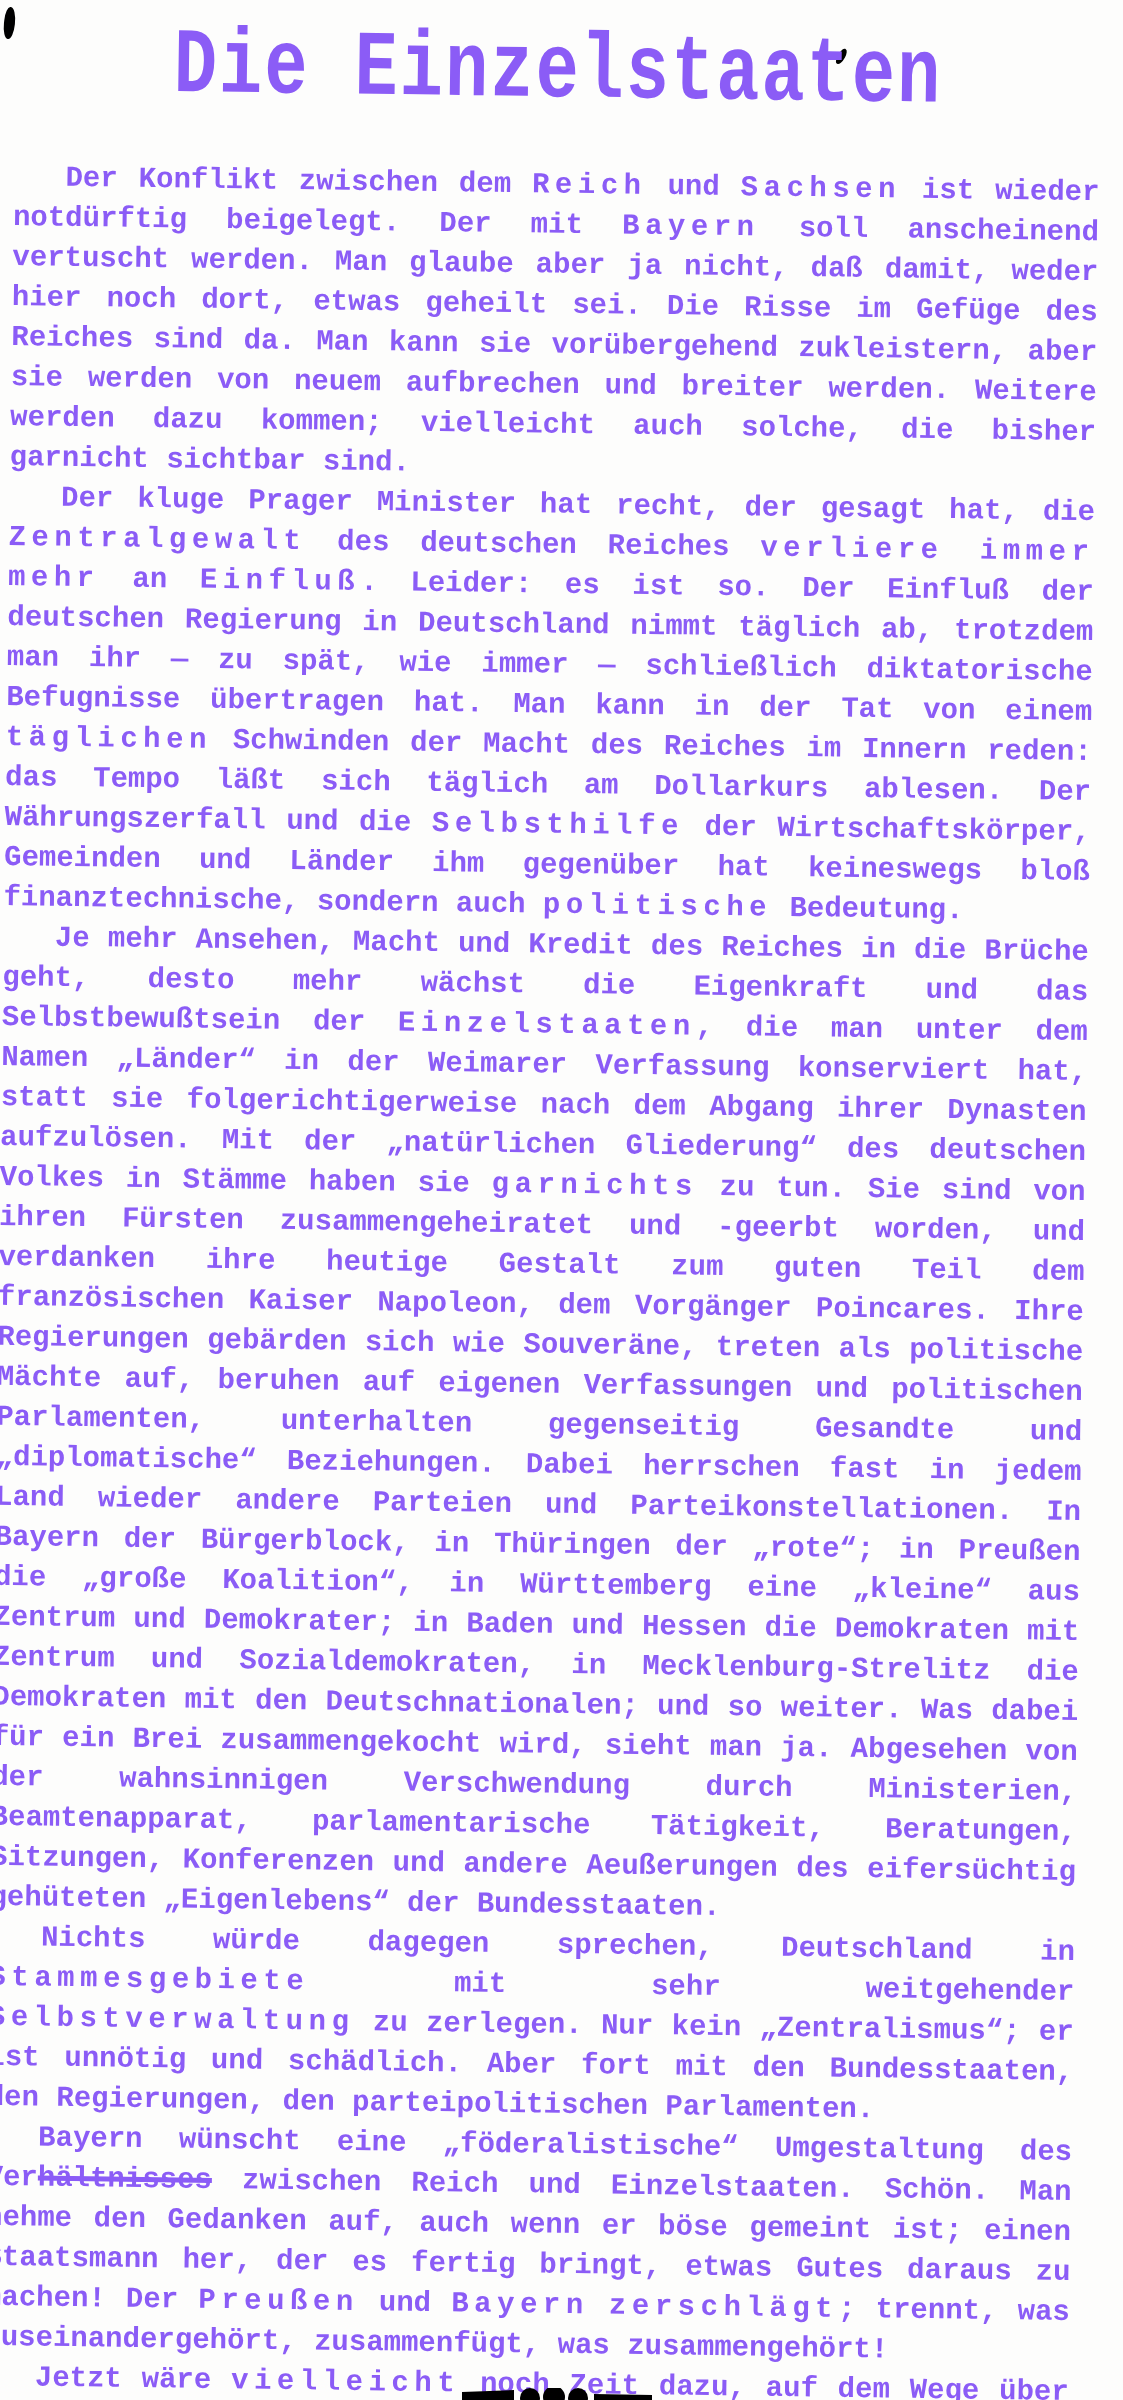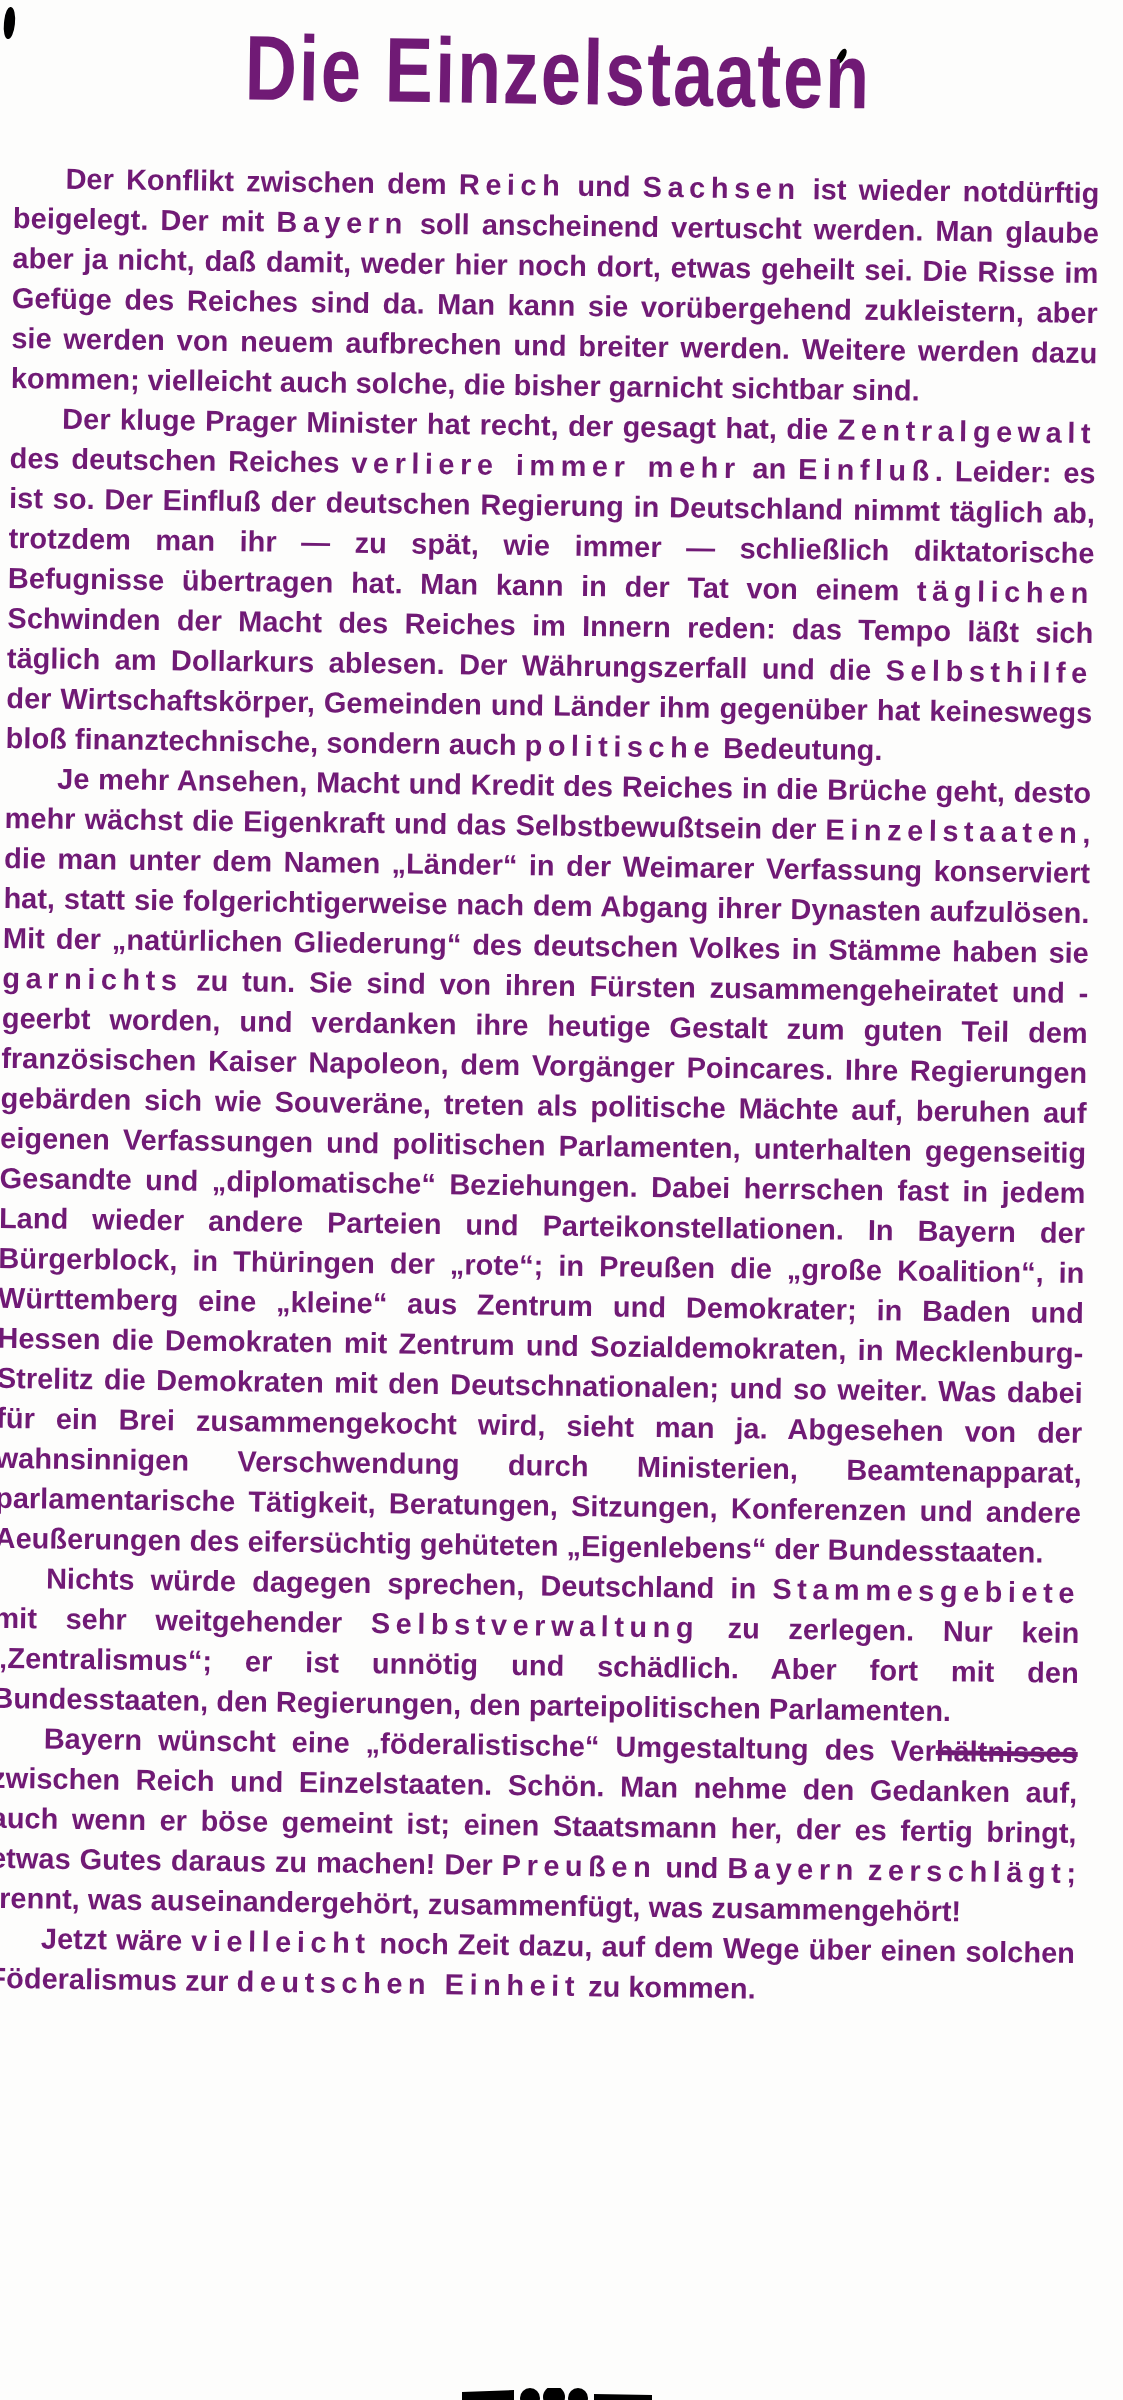--- a/index.html
+++ b/index.html
@@ -2,22 +2,22 @@
 <html lang="de"><head>
 <meta charset="utf-8">
 <style>
   html, body { margin: 0; padding: 0; }
   .page {
     position: relative;
     width: 1123px;
     height: 2400px;
     background: #fdfdfc;
     overflow: hidden;
-    font-family: Liberation Sans, sans-serif;
-    color: #701a75;
+    font-family: Liberation Mono, monospace;
+    color: #8b5cf6;
   }
   .content {
     position: absolute;
     left: 16px;
     top: 4px;
     width: 1086px;
     transform: rotate(0.8deg);
     transform-origin: 0 0;
   }
   .headline {

